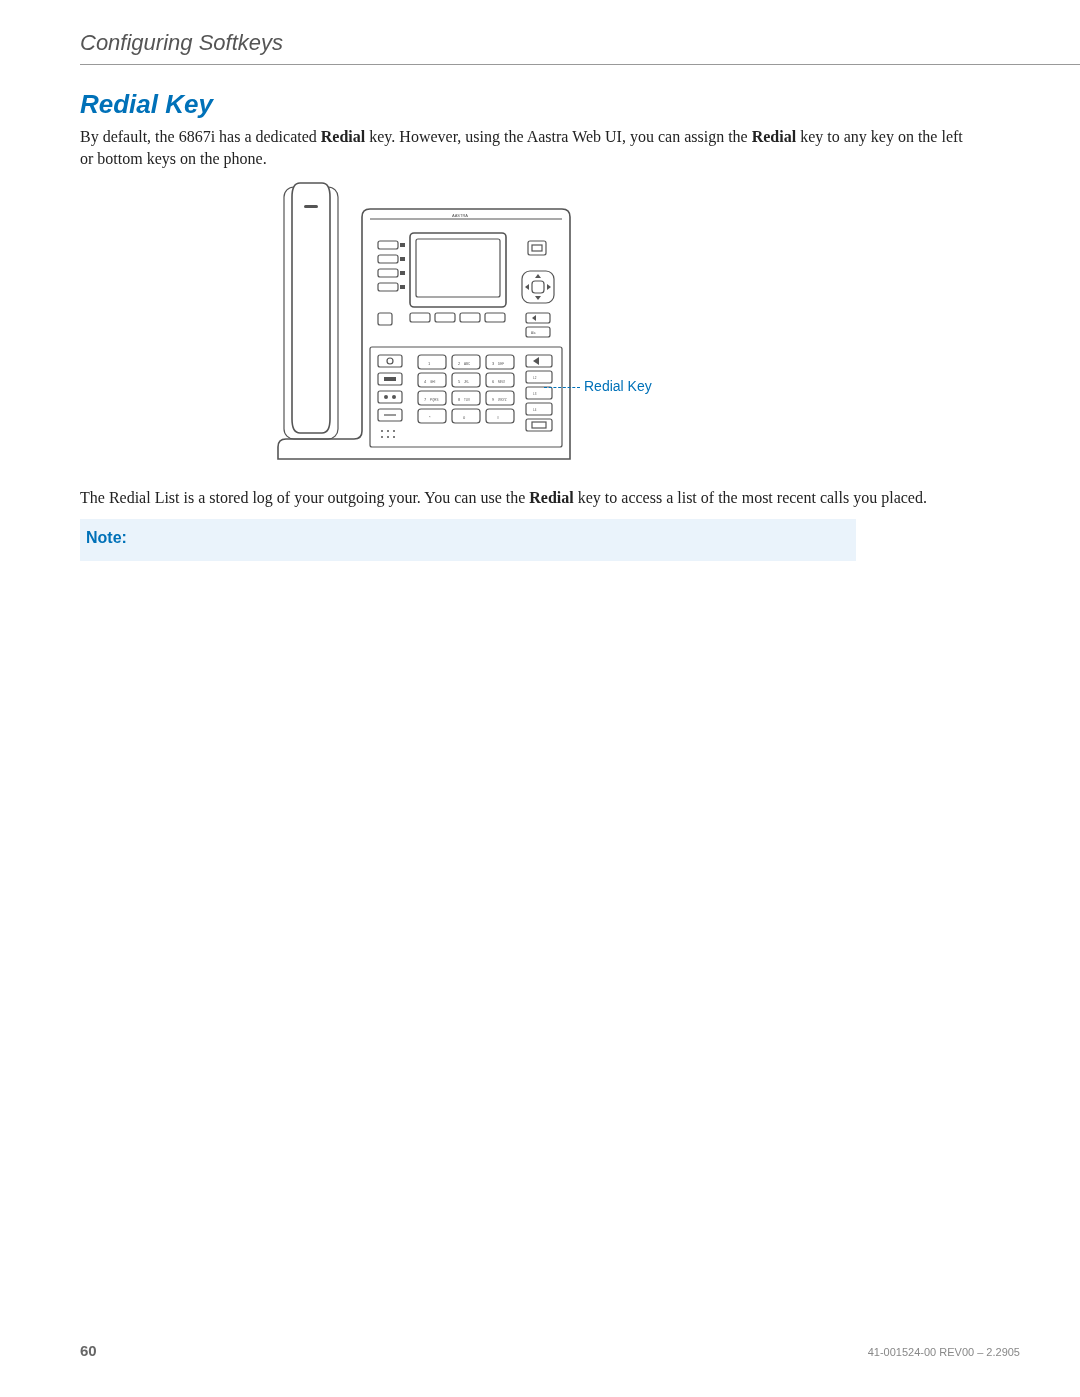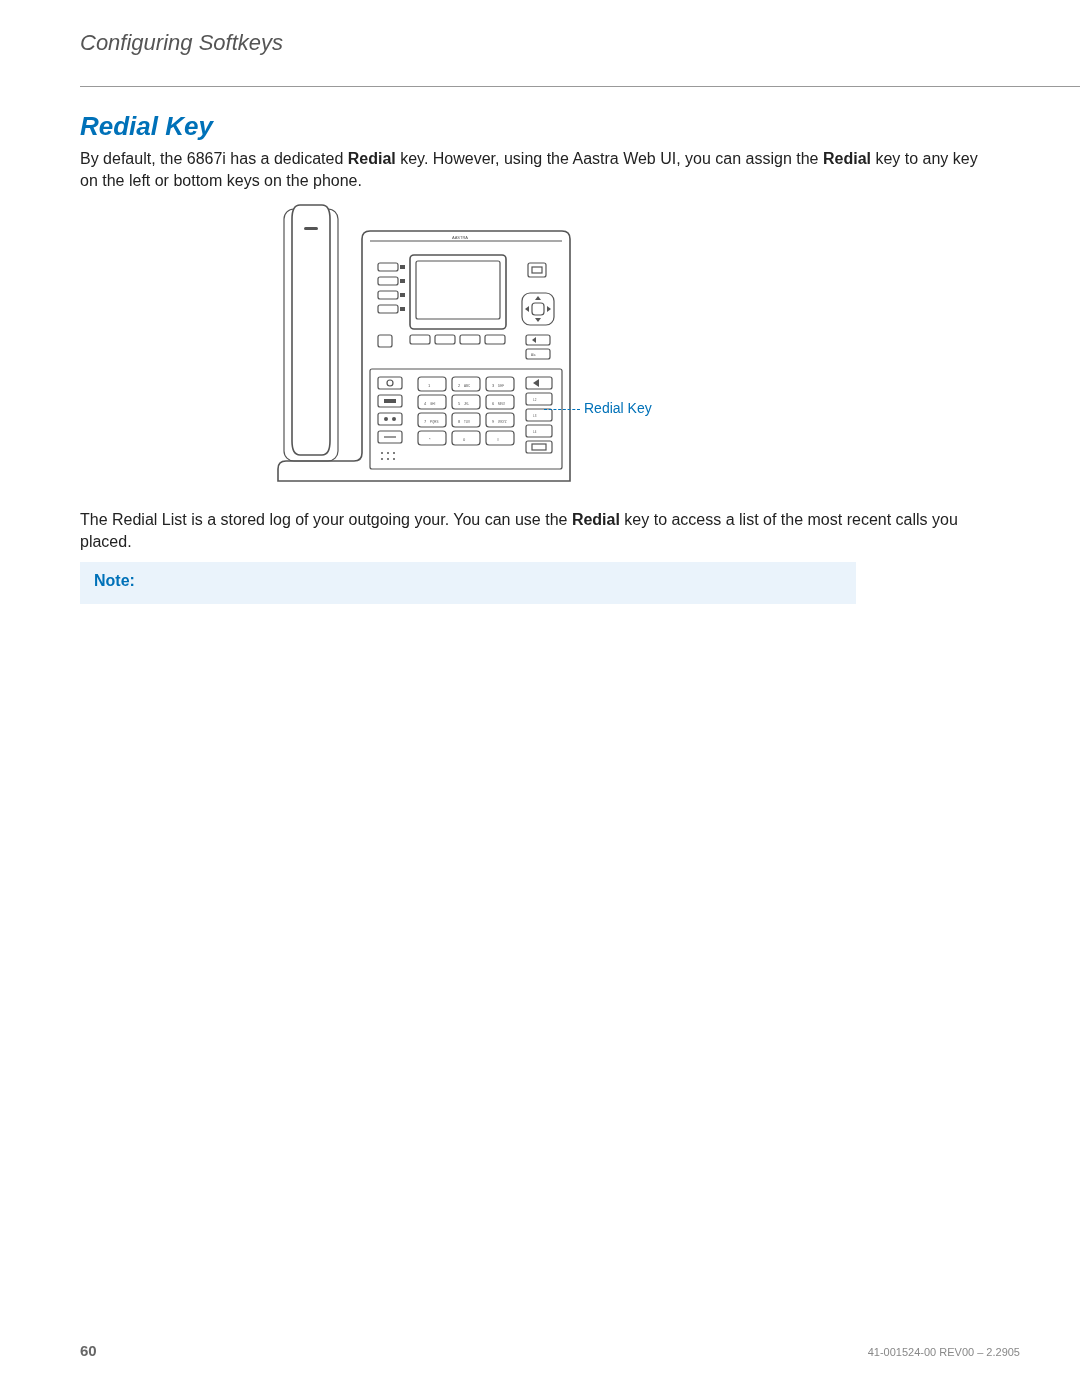--- a/index.html
+++ b/index.html
@@ -14,37 +14,38 @@
     position: relative;
     width: 1080px;
     height: 1397px;
     box-sizing: border-box;
     padding: 30px 0 0 80px;
   }
   .header-bar {
     font-style: italic;
     font-size: 22px;
     color: #555;
-    padding-bottom: 30px;
+    padding-bottom: 8px;
     border-bottom: 1px solid #999;
     margin-right: 0;
   }
   .section-title {
     color: #0071b8;
     font-weight: 700;
     font-style: italic;
     font-size: 26px;
     margin: 24px 0 6px 0;
   }
   .body-text {
     font-size: 16px;
     line-height: 1.35;
     color: #222;
     margin: 0 0 10px 0;
     max-width: 900px;
+    font-family: Liberation Serif, serif;
   }
   .figure-wrap {
     position: relative;
     width: 780px;
     height: 300px;
     margin: 8px 0 8px 190px;
   }
   .callout-line {
     position: absolute;
     border-top: 1.5px dashed #0071b8;
@@ -55,21 +56,21 @@
   }
   .callout-label {
     position: absolute;
     top: 199px;
     left: 314px;
     color: #0071b8;
     font-size: 14px;
   }
   .note-box {
     background: #eaf3fb;
-    padding: 10px 14px 12px 14px;
+    padding: 10px 14px 12px 6px;
     margin-top: 10px;
     margin-right: 224px;
     font-size: 16px;
   }
   .note-title {
     color: #0071b8;
     font-weight: 700;
     margin-bottom: 2px;
   }
   .note-body {

